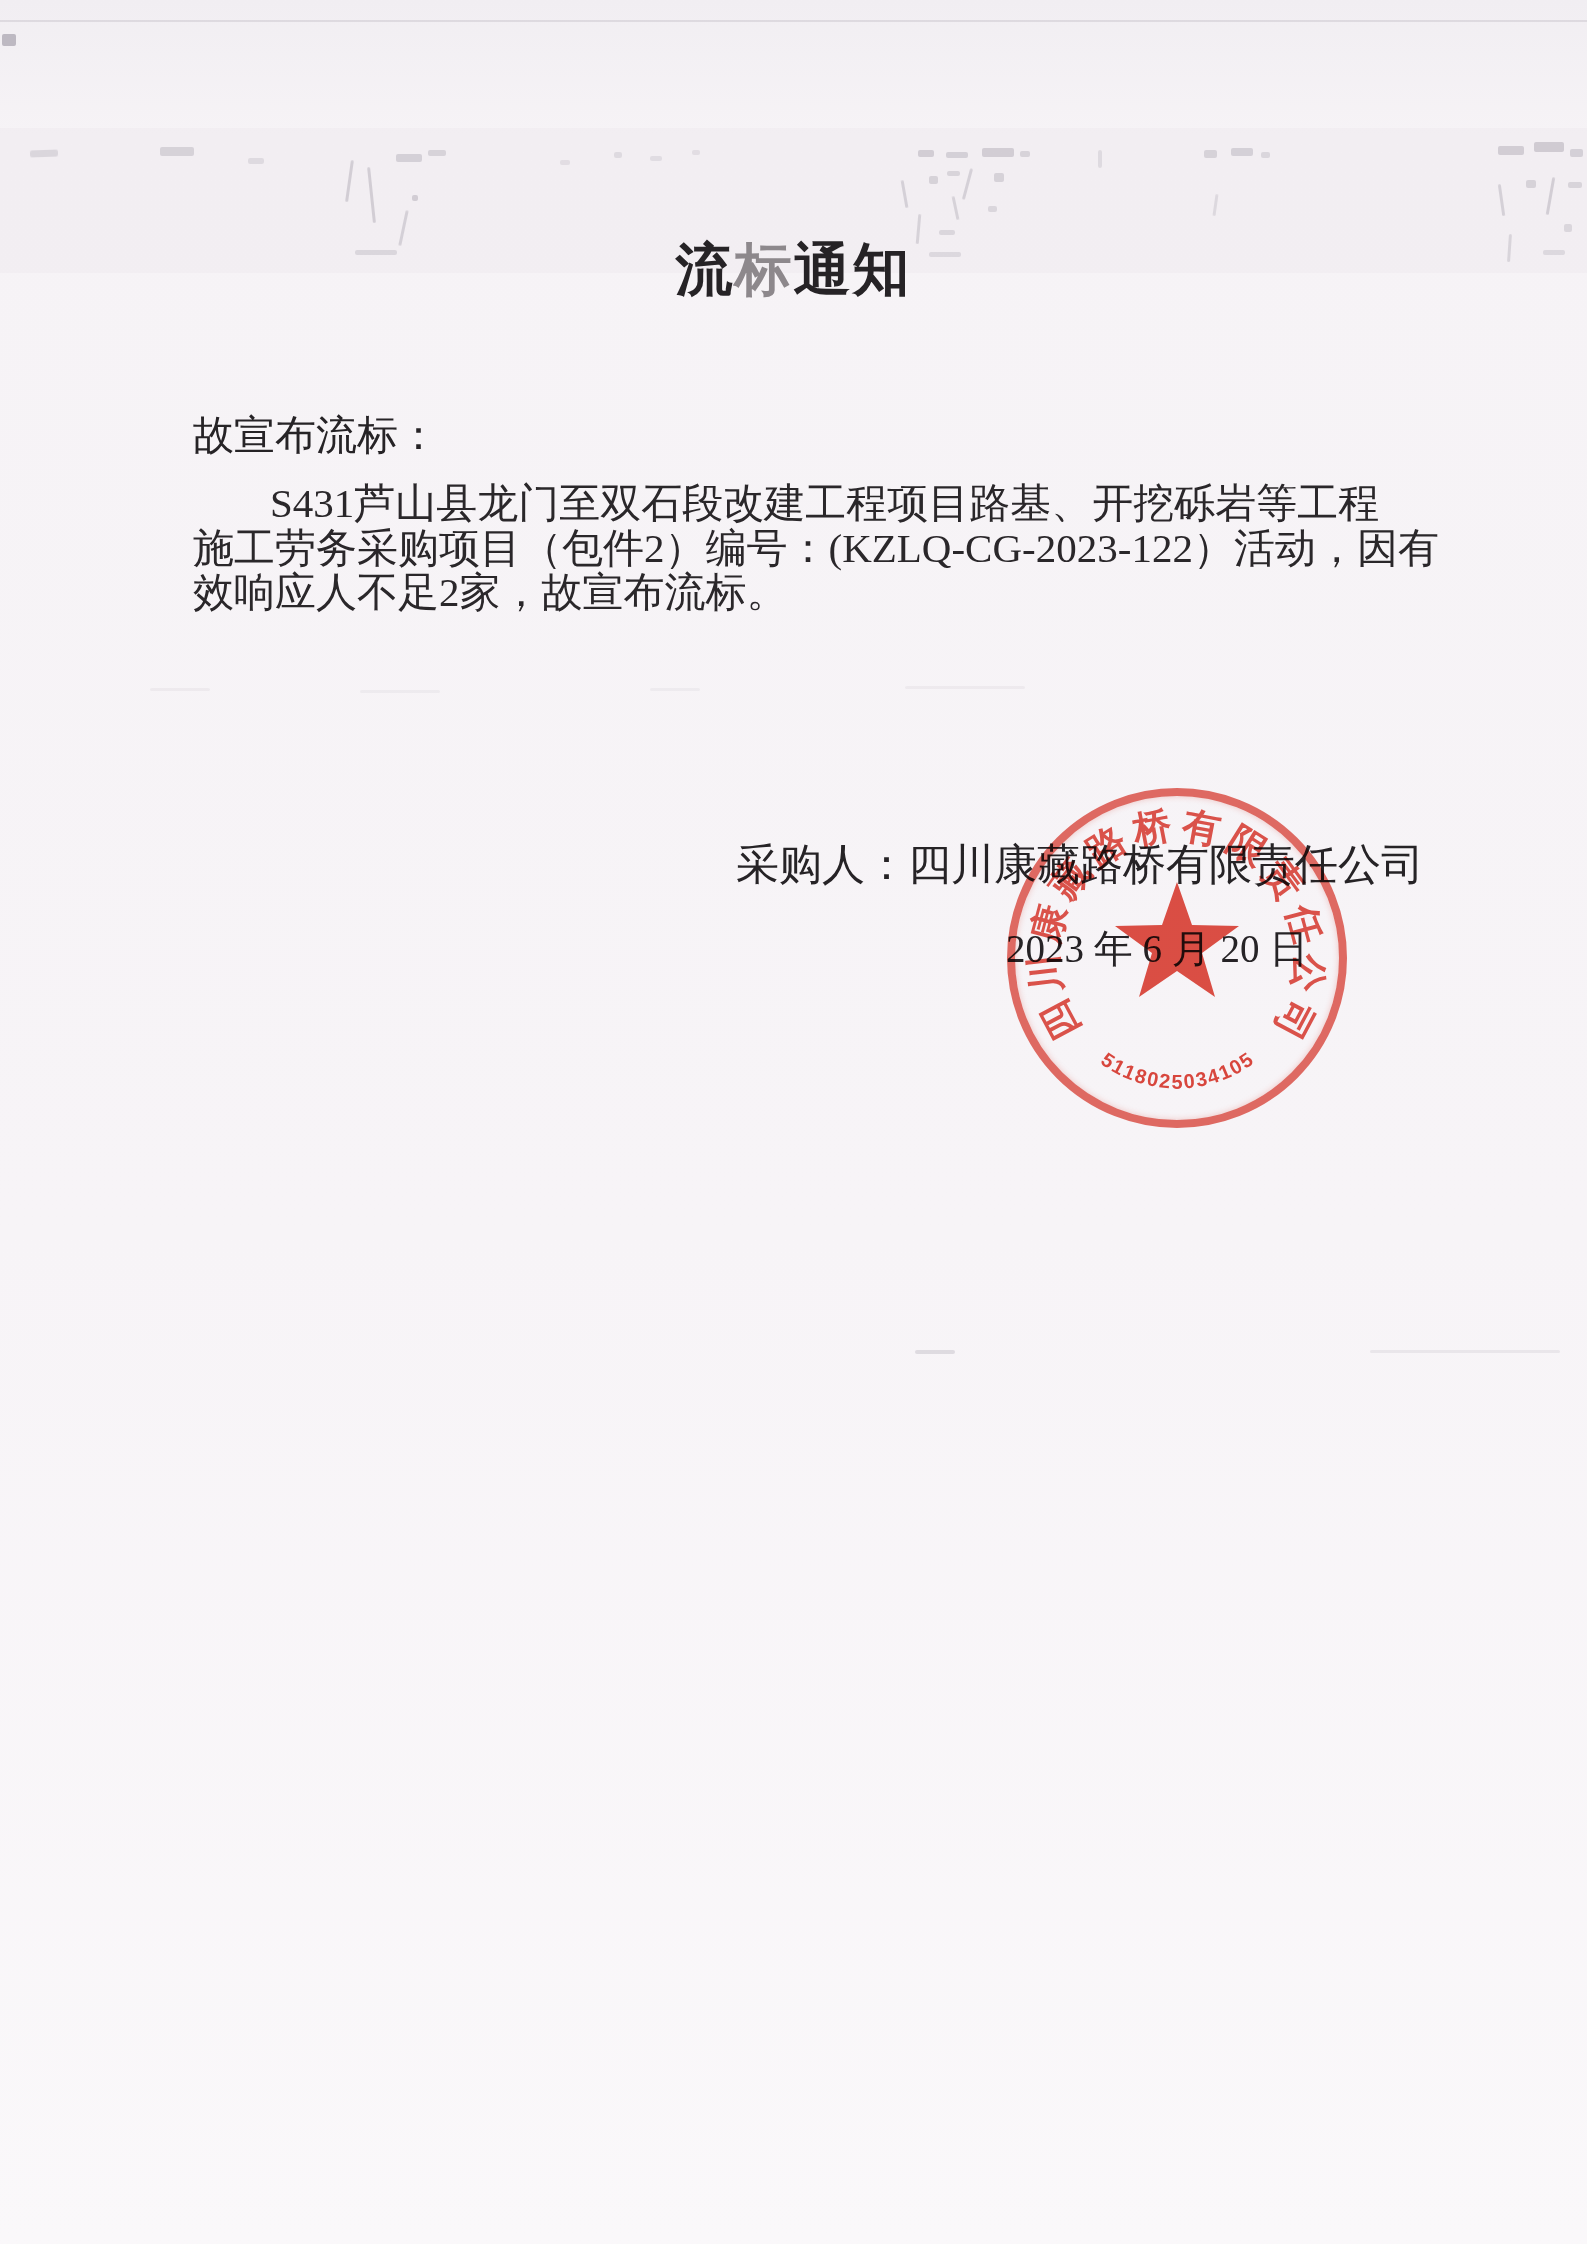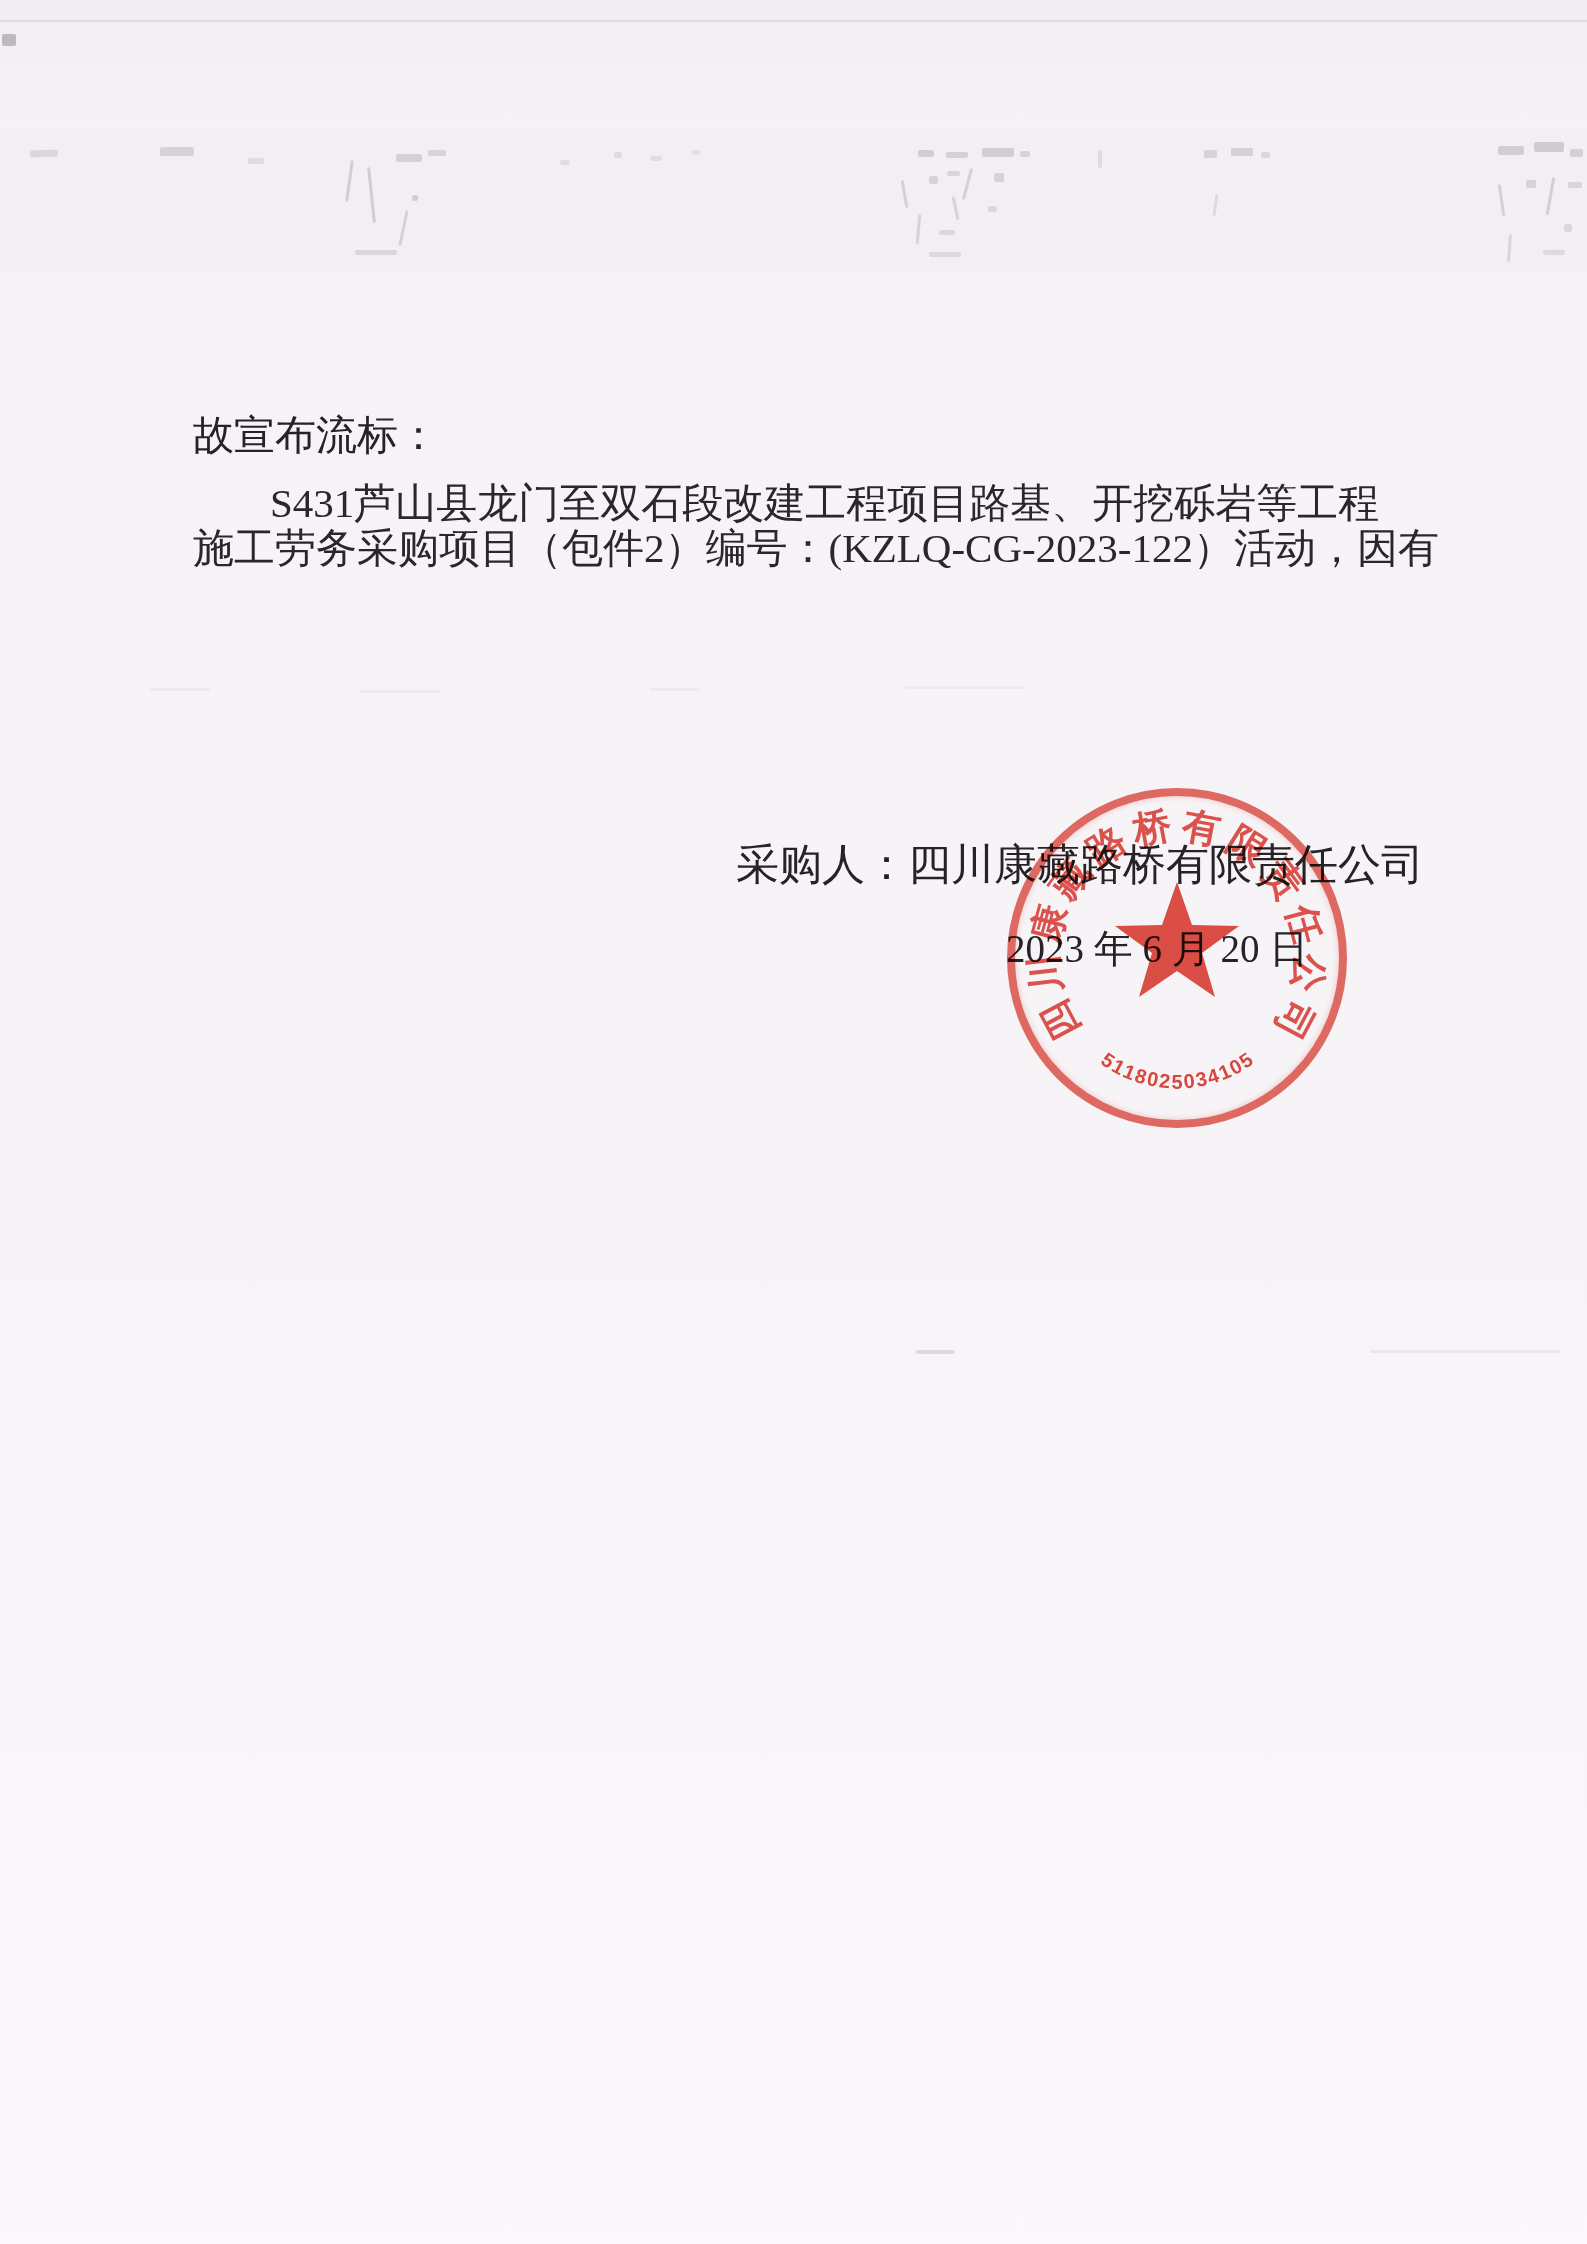--- a/index.html
+++ b/index.html
@@ -118,25 +118,27 @@
       <div class="smudge" style="left: 1543px; top: 250px; width: 22px; height: 5px; opacity: 0.2; transform: rotate(0deg);"></div>
       <div class="smudge" style="left: 1564px; top: 224px; width: 8px; height: 8px; opacity: 0.22; transform: rotate(0deg);"></div>
       <div class="smudge" style="left: 150px; top: 688px; width: 60px; height: 3px; opacity: 0.08; transform: rotate(0deg);"></div>
       <div class="smudge" style="left: 360px; top: 690px; width: 80px; height: 3px; opacity: 0.07; transform: rotate(0deg);"></div>
       <div class="smudge" style="left: 650px; top: 688px; width: 50px; height: 3px; opacity: 0.07; transform: rotate(0deg);"></div>
       <div class="smudge" style="left: 905px; top: 686px; width: 120px; height: 3px; opacity: 0.08; transform: rotate(0deg);"></div>
       <div class="smudge" style="left: 915px; top: 1350px; width: 40px; height: 4px; opacity: 0.22; transform: rotate(0deg);"></div>
       <div class="smudge" style="left: 1370px; top: 1350px; width: 190px; height: 3px; opacity: 0.12; transform: rotate(0deg);"></div>
     </div>
 
+  <h1 class="doc-title"><span>流</span><span class="faded">标</span><span>通知</span></h1>
 
   <div class="salutation">故宣布流标：</div>
 
   <div class="body-line line1">S431芦山县龙门至双石段改建工程项目路基、开挖砾岩等工程</div>
   <div class="body-line line2">施工劳务采购项目（包件2）编号：(KZLQ-CG-2023-122）活动，因有</div>
+  <div class="body-line line3">效响应人不足2家，故宣布流标。</div>
 
   <div class="signature"><span>采购人：</span><span>四川康藏路桥有限责任公司</span></div>
 
   <div class="doc-date">2023 年 6 月 20 日</div>
 
   <div class="stamp" id="stamp">
     <div class="stamp-ring"></div>
     <svg class="stamp-star" width="132" height="126" viewBox="-66 -63 132 126" aria-hidden="true">
       <polygon points="0,-63 15,-20 62,-19 25,8 38,52 0,26 -38,52 -25,8 -62,-19 -15,-20" fill="rgba(220,50,38,0.85)"></polygon>
     </svg>

